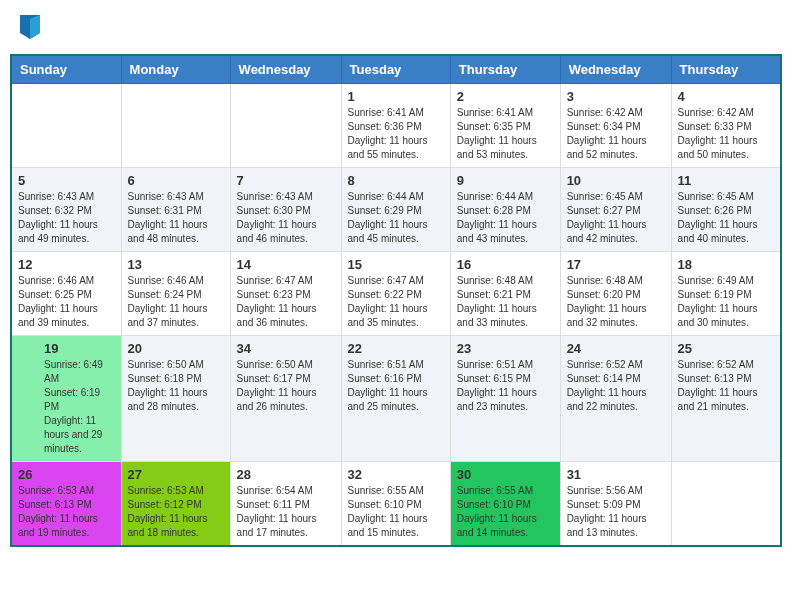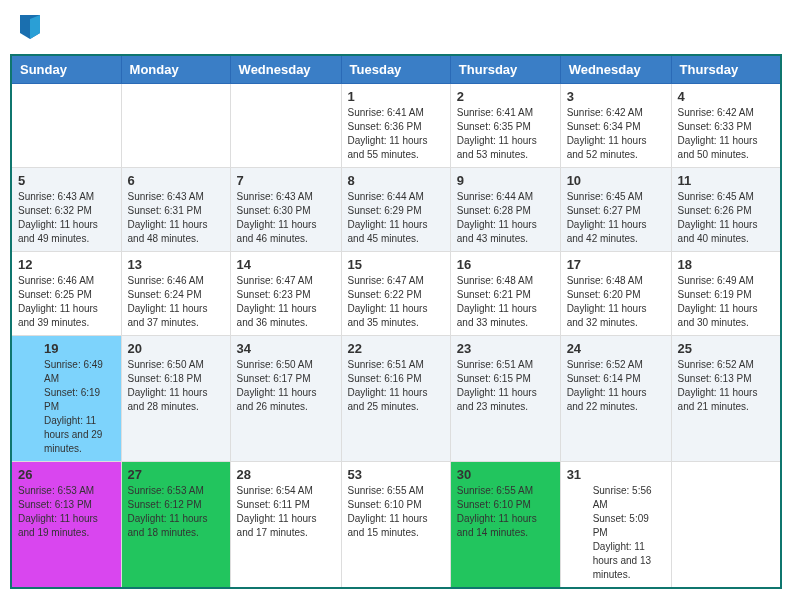--- a/index.html
+++ b/index.html
@@ -236,21 +236,21 @@
 Daylight: 11 hours and 32 minutes.</div>
         </td>
         <td style="background-color: rgb(255, 255, 255);">
           <span class="day-number">18</span>
           <div class="day-info" style="white-space: pre-line;">Sunrise: 6:49 AM
 Sunset: 6:19 PM
 Daylight: 11 hours and 30 minutes.</div>
         </td>
       </tr>
       <tr>
-        <td style="background-color: #7dd3fc; padding-left: 32px;">
+        <td style="background-color: #86efac; padding-left: 32px;">
           <span class="day-number">19</span>
           <div class="day-info" style="white-space: pre-line;">Sunrise: 6:49 AM
 Sunset: 6:19 PM
 Daylight: 11 hours and 29 minutes.</div>
         </td>
         <td style="background-color: rgb(240, 244, 248); margin-left: 20px;">
           <span class="day-number">20</span>
           <div class="day-info" style="white-space: pre-line;">Sunrise: 6:50 AM
 Sunset: 6:18 PM
 Daylight: 11 hours and 28 minutes.</div>
@@ -286,46 +286,46 @@
 Daylight: 11 hours and 21 minutes.</div>
         </td>
       </tr>
       <tr>
         <td style="background-color: #d946ef;">
           <span class="day-number">26</span>
           <div class="day-info" style="white-space: pre-line;">Sunrise: 6:53 AM
 Sunset: 6:13 PM
 Daylight: 11 hours and 19 minutes.</div>
         </td>
-        <td style="background-color: #22c55e;">
+        <td style="background-color: #84cc16;">
           <span class="day-number">27</span>
           <div class="day-info" style="white-space: pre-line;">Sunrise: 6:53 AM
 Sunset: 6:12 PM
 Daylight: 11 hours and 18 minutes.</div>
         </td>
         <td style="background-color: rgb(255, 255, 255);">
           <span class="day-number">28</span>
           <div class="day-info" style="white-space: pre-line;">Sunrise: 6:54 AM
 Sunset: 6:11 PM
 Daylight: 11 hours and 17 minutes.</div>
         </td>
         <td style="background-color: rgb(255, 255, 255);">
-          <span class="day-number">53</span>
+          <span class="day-number">32</span>
           <div class="day-info" style="white-space: pre-line;">Sunrise: 6:55 AM
 Sunset: 6:10 PM
 Daylight: 11 hours and 15 minutes.</div>
         </td>
         <td style="background-color: #22c55e;">
           <span class="day-number">30</span>
           <div class="day-info" style="white-space: pre-line;">Sunrise: 6:55 AM
 Sunset: 6:10 PM
 Daylight: 11 hours and 14 minutes.</div>
         </td>
         <td style="background-color: rgb(255, 255, 255);">
           <span class="day-number">31</span>
-          <div class="day-info" style="white-space: pre-line; margin-left: 26px;">Sunrise: 5:56 AM
+          <div class="day-info" style="white-space: pre-line;">Sunrise: 5:56 AM
 Sunset: 5:09 PM
 Daylight: 11 hours and 13 minutes.</div>
         </td>
         <td class="empty-cell"></td>
       </tr>
     </tbody>
 </table>
 
 </body></html>

